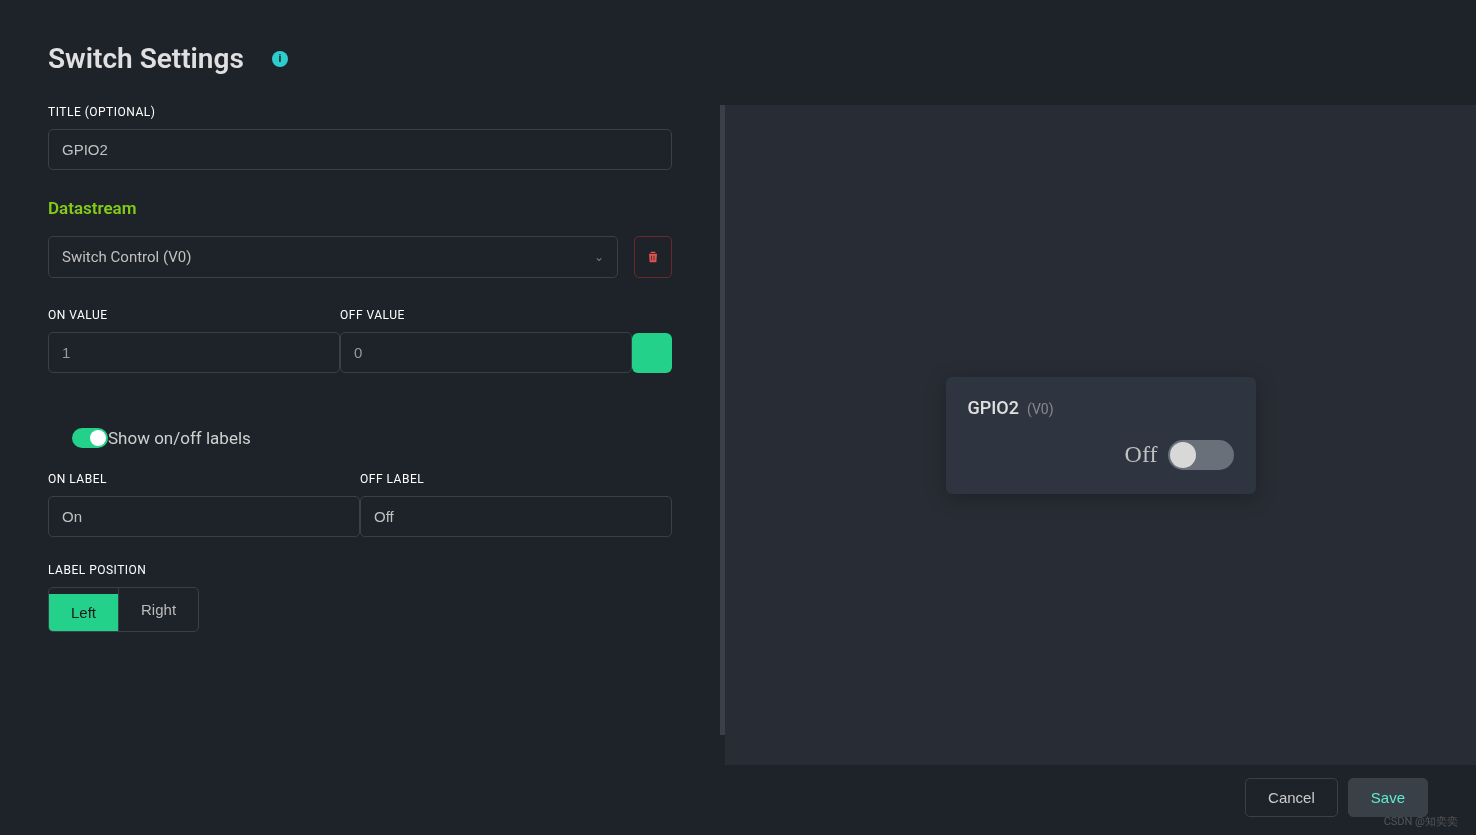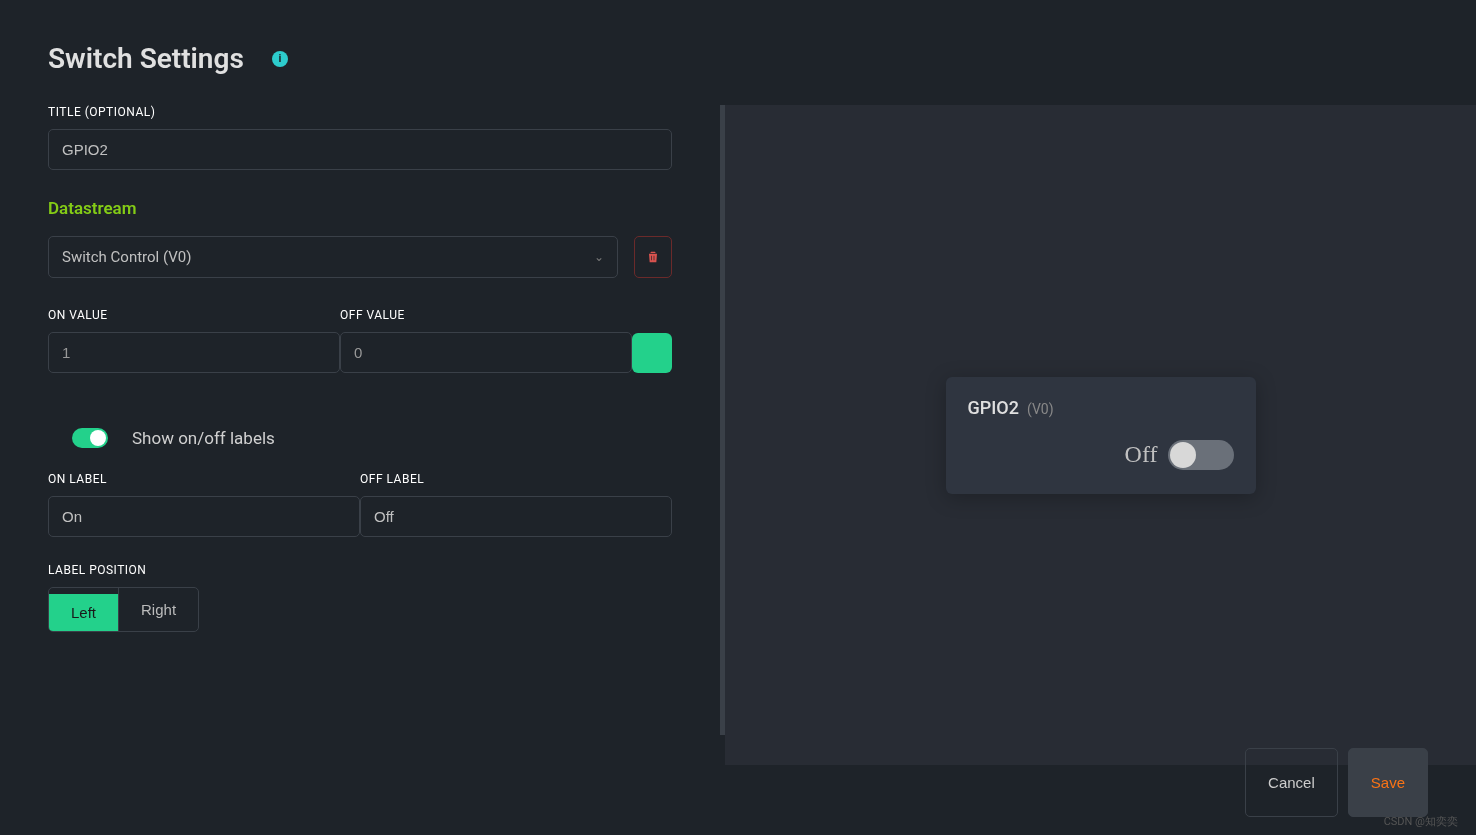--- a/index.html
+++ b/index.html
@@ -133,21 +133,21 @@
       width: 40px;
       height: 40px;
       border-radius: 6px;
       background: #23d18b;
       align-self: flex-end;
       margin-bottom: 0px;
     }
     .toggle-row {
       display: flex;
       align-items: center;
-      gap: 24px;
+      gap: 0;
       margin: 55px 0 24px 0;
       padding-left: 24px;
     }
     .toggle-switch {
       width: 36px;
       height: 20px;
       background: #23d18b;
       border-radius: 10px;
       position: relative;
       cursor: pointer;
@@ -260,27 +260,27 @@
       display: flex;
       justify-content: flex-end;
       gap: 10px;
       padding: 18px 48px;
     }
     .footer-btn {
       border: 1px solid #3a4048;
       background: transparent;
       color: #ccc;
       font-size: 15px;
-      padding: 25px 22px;
+      padding: 10px 22px;
       border-radius: 5px;
       cursor: pointer;
     }
     .footer-btn.primary {
       background: #3a4048;
-      color: #f97316;
+      color: #5eead4;
     }
     .watermark {
       position: absolute;
       bottom: 6px;
       right: 18px;
       color: #555;
       font-size: 11px;
     }
     .mt-label {
       margin-top: 26px;

